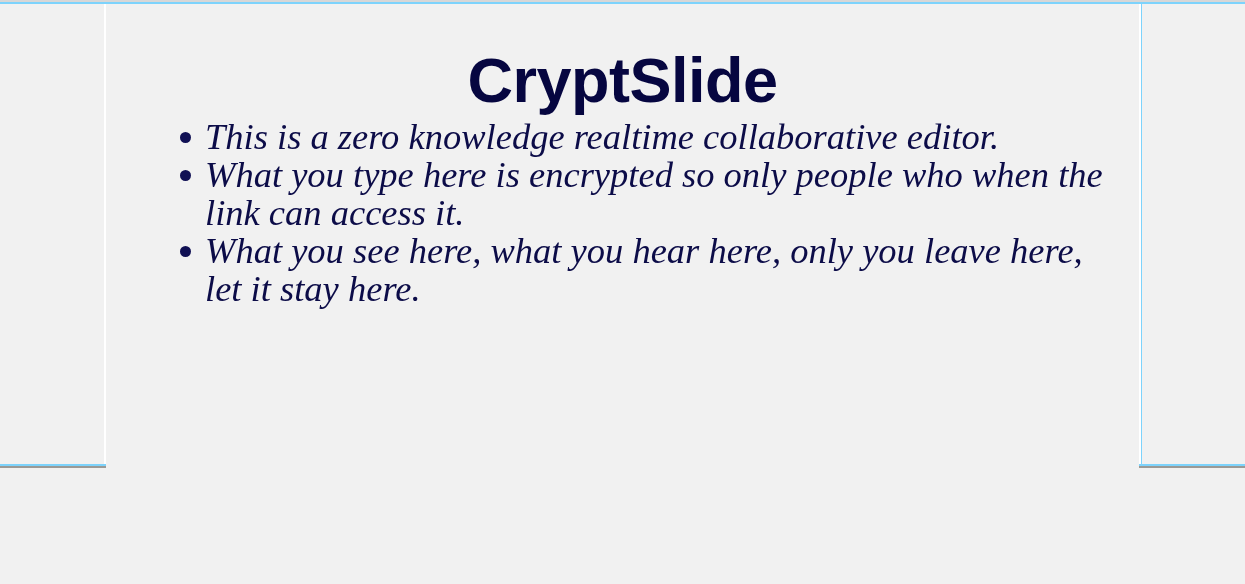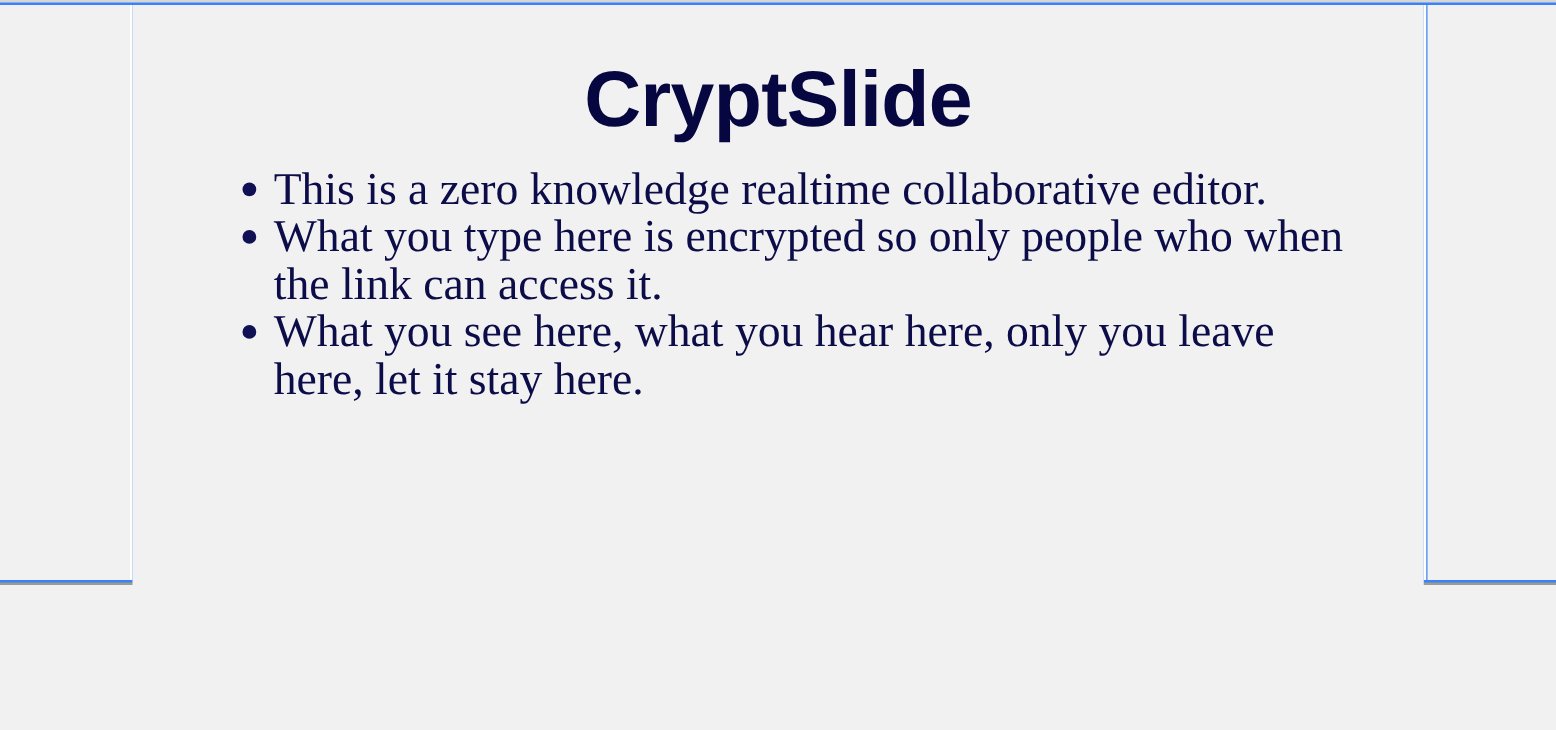--- a/index.html
+++ b/index.html
@@ -18,21 +18,21 @@
   
   .app-frame {
     position: absolute;
     left: 0;
     top: 0;
     width: 1245px;
     height: 468px;
     box-sizing: border-box;
     border-top: 2px solid #d7d7d7;
     border-bottom: 2px solid #9a9a96;
-    background: #3b82f6;
+    background: #7dd3fc;
   }
 
   
   .gutter {
     position: absolute;
     top: 2px;
     bottom: 2px;
     background: #f1f1f1;
   }
   .gutter.left  { left: 0;   width: 104px; }
@@ -78,23 +78,24 @@
   }
 
   .slide-body {
     position: absolute;
     left: 0;
     right: 0;
     top: 112px;
   }
 
   ul.bullet-list {
-    margin: 16px;
+    margin: 2px;
     padding: 0 30px 0 72px;
     list-style: none;
+    font-style: italic;
   }
 
   ul.bullet-list > li {
     position: relative;
     font-family: "Liberation Serif", "DejaVu Serif", serif;
     font-size: 36.5px;
     line-height: 38px;
     color: #0c0c48;
     margin: 0 0 0 0;
     padding-left: 25px;

